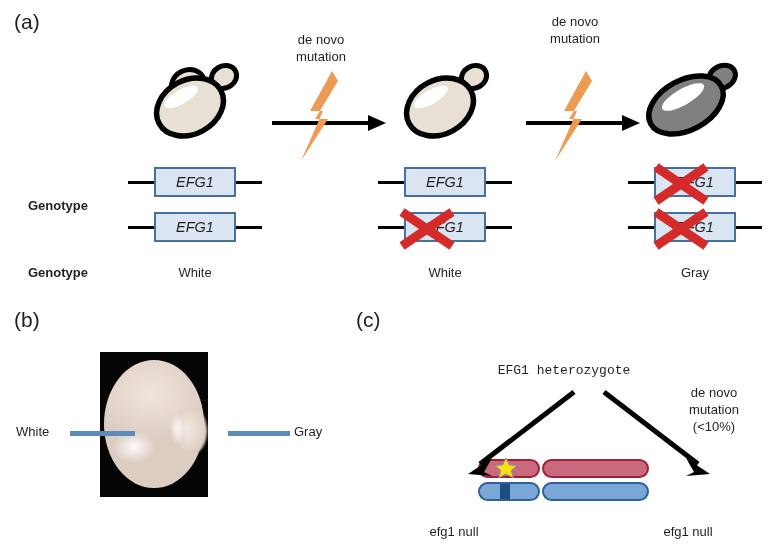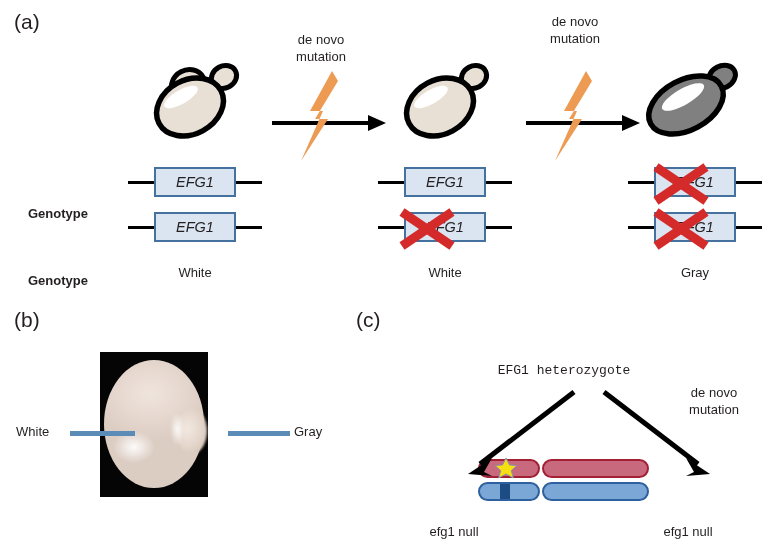--- a/index.html
+++ b/index.html
@@ -29,21 +29,21 @@
     white-space: nowrap;
   }
 
   
   .txt {
     font-size: 13px;
     color: #231f20;
     white-space: nowrap;
     line-height: 1.28;
   }
-  .txt.bold { font-weight: bold; margin-top: 8px; }
+  .txt.bold { font-weight: bold; }
   .multiline { white-space: normal; text-align: center; line-height: 1.3; }
 
   
   .gene-box {
     width: 82px;
     height: 30px;
     background: #dbe5f1;
     border: 2px solid #44719e;
     box-sizing: border-box;
     display: flex;
@@ -262,20 +262,21 @@
     <line x1="10" y1="4" x2="104" y2="76" stroke="#000" stroke-width="5"></line>
     <polygon points="116,86 92,70 100,84 92,88" fill="#000"></polygon>
   </svg>
 
   <div class="abs txt multiline" style="left:370px; top:398px; width:110px;">
   </div>
 
   <div class="abs txt multiline" style="left:655px; top:385px; width:118px;">
     <div>de novo</div>
     <div>mutation</div>
+    <div>(&lt;10%)</div>
   </div>
 
   <div class="abs txt" style="left:368px; top:524px; width:172px; text-align:center;">
     <span class="ital">efg1</span><span> null</span>
   </div>
 
   <div class="abs txt" style="left:602px; top:524px; width:172px; text-align:center;">
     <span class="ital">efg1</span><span> null</span>
   </div>
 

